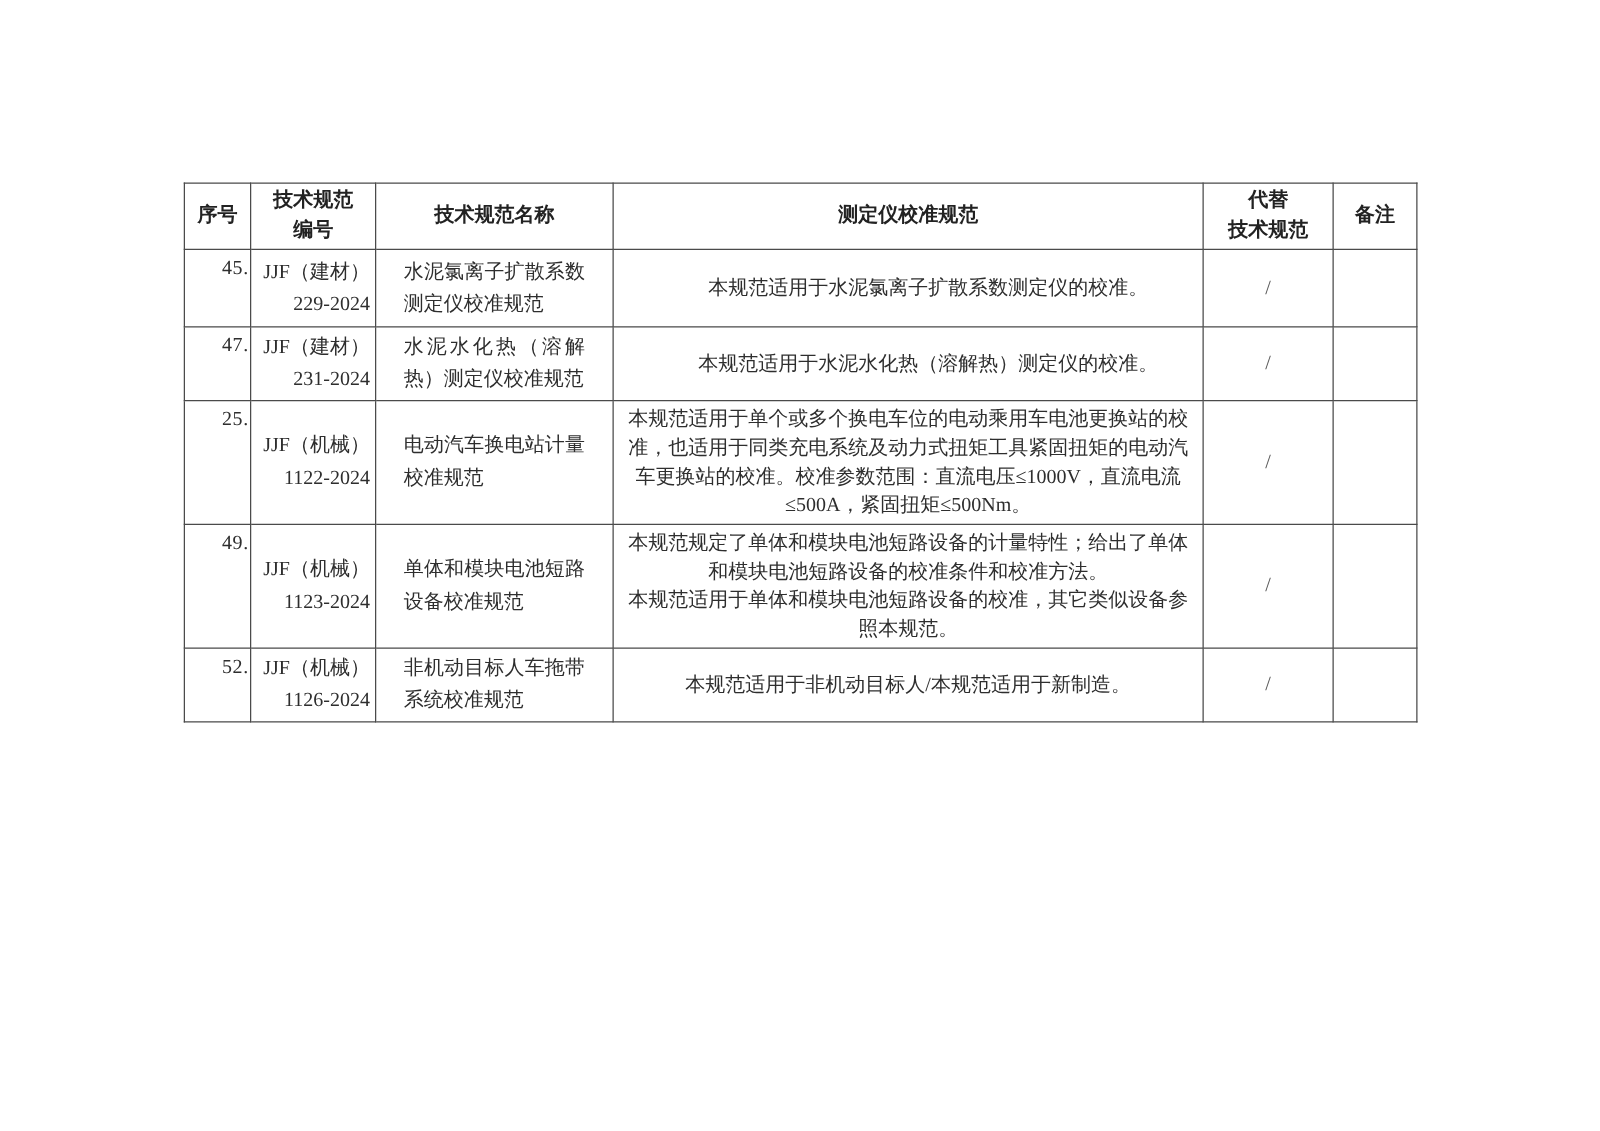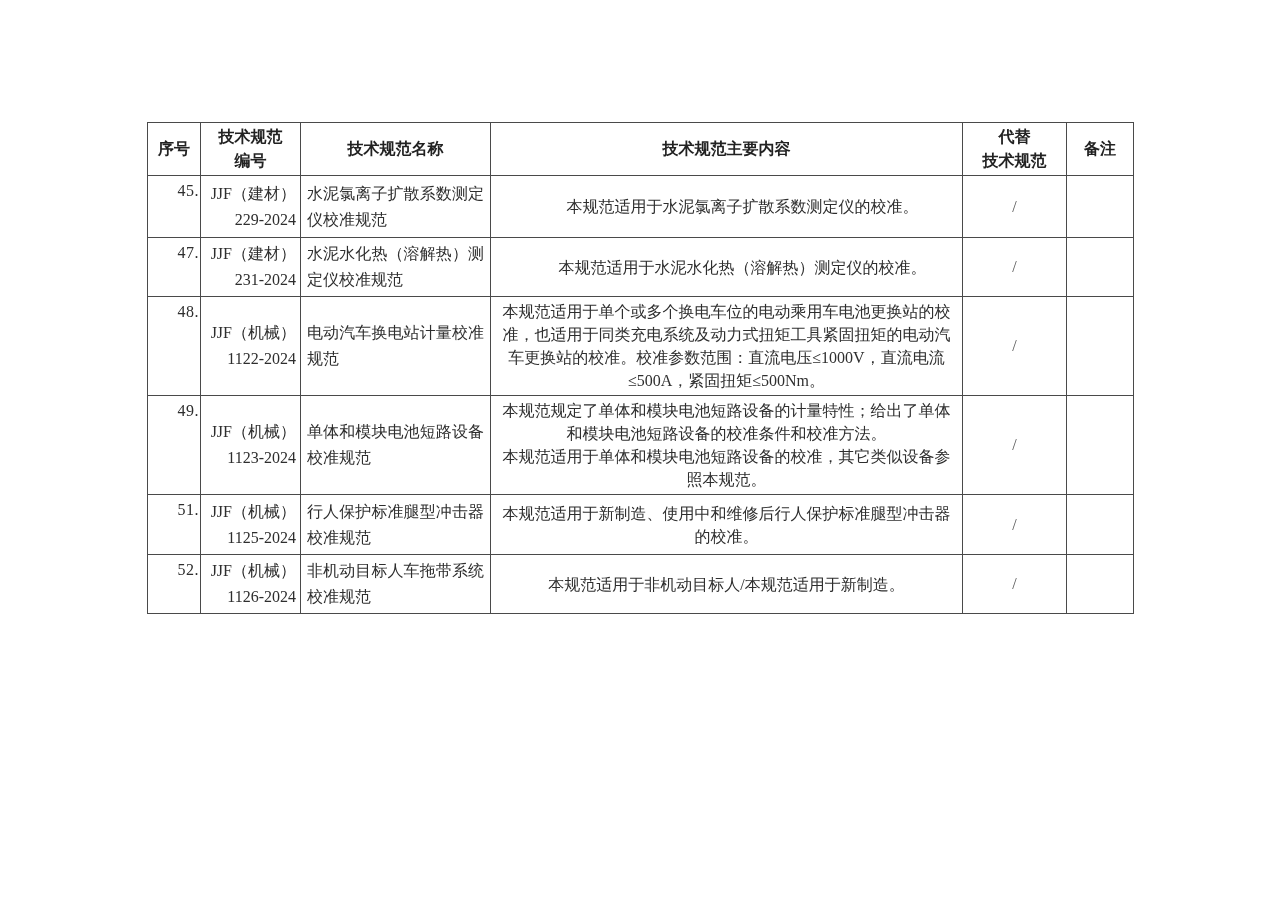--- a/index.html
+++ b/index.html
@@ -12,21 +12,21 @@
     width: 1280px;
     height: 905px;
     background: #ffffff;
     font-family: "Liberation Serif", "DejaVu Serif", serif;
     color: #2e2e2e;
     overflow: hidden;
   }
   table.spec-table {
     position: absolute;
     left: 147px;
-    top: 122px;
+    top: 146px;
     width: 986px;
     border-collapse: collapse;
     table-layout: fixed;
   }
   .spec-table col.col-idx      { width: 53px; }
   .spec-table col.col-code     { width: 100px; }
   .spec-table col.col-name     { width: 190px; }
   .spec-table col.col-content  { width: 472px; }
   .spec-table col.col-replaced { width: 104px; }
   .spec-table col.col-note     { width: 67px; }
@@ -56,21 +56,21 @@
   td.c-code {
     vertical-align: middle;
     text-align: right;
     padding: 2px 4px 2px 9px;
     white-space: pre-line;
     line-height: 26px;
   }
   td.c-name {
     vertical-align: middle;
     text-align: justify;
-    padding: 3px 6px;
+    padding: 3px 22px;
     line-height: 26px;
   }
   td.c-content {
     vertical-align: middle;
     text-align: center;
     padding: 3px 10px;
     white-space: pre-line;
     line-height: 23px;
   }
   td.c-content.indent {
@@ -106,21 +106,21 @@
       <col class="col-content">
       <col class="col-replaced">
       <col class="col-note">
     </colgroup>
     <thead>
       <tr class="header-row">
         <th>序号</th>
         <th>技术规范
 编号</th>
         <th>技术规范名称</th>
-        <th>技术规范主要内容</th>
+        <th>测定仪校准规范</th>
         <th>代替
 技术规范</th>
         <th>备注</th>
       </tr>
     </thead>
     <tbody>
       <tr class="r0">
         <td class="c-idx">45.</td>
         <td class="c-code">JJF（建材）
 229-2024</td>
@@ -132,47 +132,38 @@
       <tr class="r2">
         <td class="c-idx">47.</td>
         <td class="c-code">JJF（建材）
 231-2024</td>
         <td class="c-name">水泥水化热（溶解热）测定仪校准规范</td>
         <td class="c-content indent">本规范适用于水泥水化热（溶解热）测定仪的校准。</td>
         <td class="c-replaced">/</td>
         <td class="c-note"></td>
       </tr>
       <tr class="r3">
-        <td class="c-idx">48.</td>
+        <td class="c-idx">25.</td>
         <td class="c-code">JJF（机械）
 1122-2024</td>
         <td class="c-name">电动汽车换电站计量校准规范</td>
         <td class="c-content">本规范适用于单个或多个换电车位的电动乘用车电池更换站的校准，也适用于同类充电系统及动力式扭矩工具紧固扭矩的电动汽车更换站的校准。校准参数范围：直流电压≤1000V，直流电流≤500A，紧固扭矩≤500Nm。</td>
         <td class="c-replaced">/</td>
         <td class="c-note"></td>
       </tr>
       <tr class="r4">
         <td class="c-idx">49.</td>
         <td class="c-code">JJF（机械）
 1123-2024</td>
         <td class="c-name">单体和模块电池短路设备校准规范</td>
         <td class="c-content">本规范规定了单体和模块电池短路设备的计量特性；给出了单体和模块电池短路设备的校准条件和校准方法。
 本规范适用于单体和模块电池短路设备的校准，其它类似设备参照本规范。</td>
         <td class="c-replaced">/</td>
         <td class="c-note"></td>
       </tr>
-      <tr class="r6">
-        <td class="c-idx">51.</td>
-        <td class="c-code">JJF（机械）
-1125-2024</td>
-        <td class="c-name">行人保护标准腿型冲击器校准规范</td>
-        <td class="c-content">本规范适用于新制造、使用中和维修后行人保护标准腿型冲击器的校准。</td>
-        <td class="c-replaced">/</td>
-        <td class="c-note"></td>
-      </tr>
       <tr class="r7">
         <td class="c-idx">52.</td>
         <td class="c-code">JJF（机械）
 1126-2024</td>
         <td class="c-name">非机动目标人车拖带系统校准规范</td>
         <td class="c-content">本规范适用于非机动目标人/本规范适用于新制造。</td>
         <td class="c-replaced">/</td>
         <td class="c-note"></td>
       </tr>
     </tbody>

